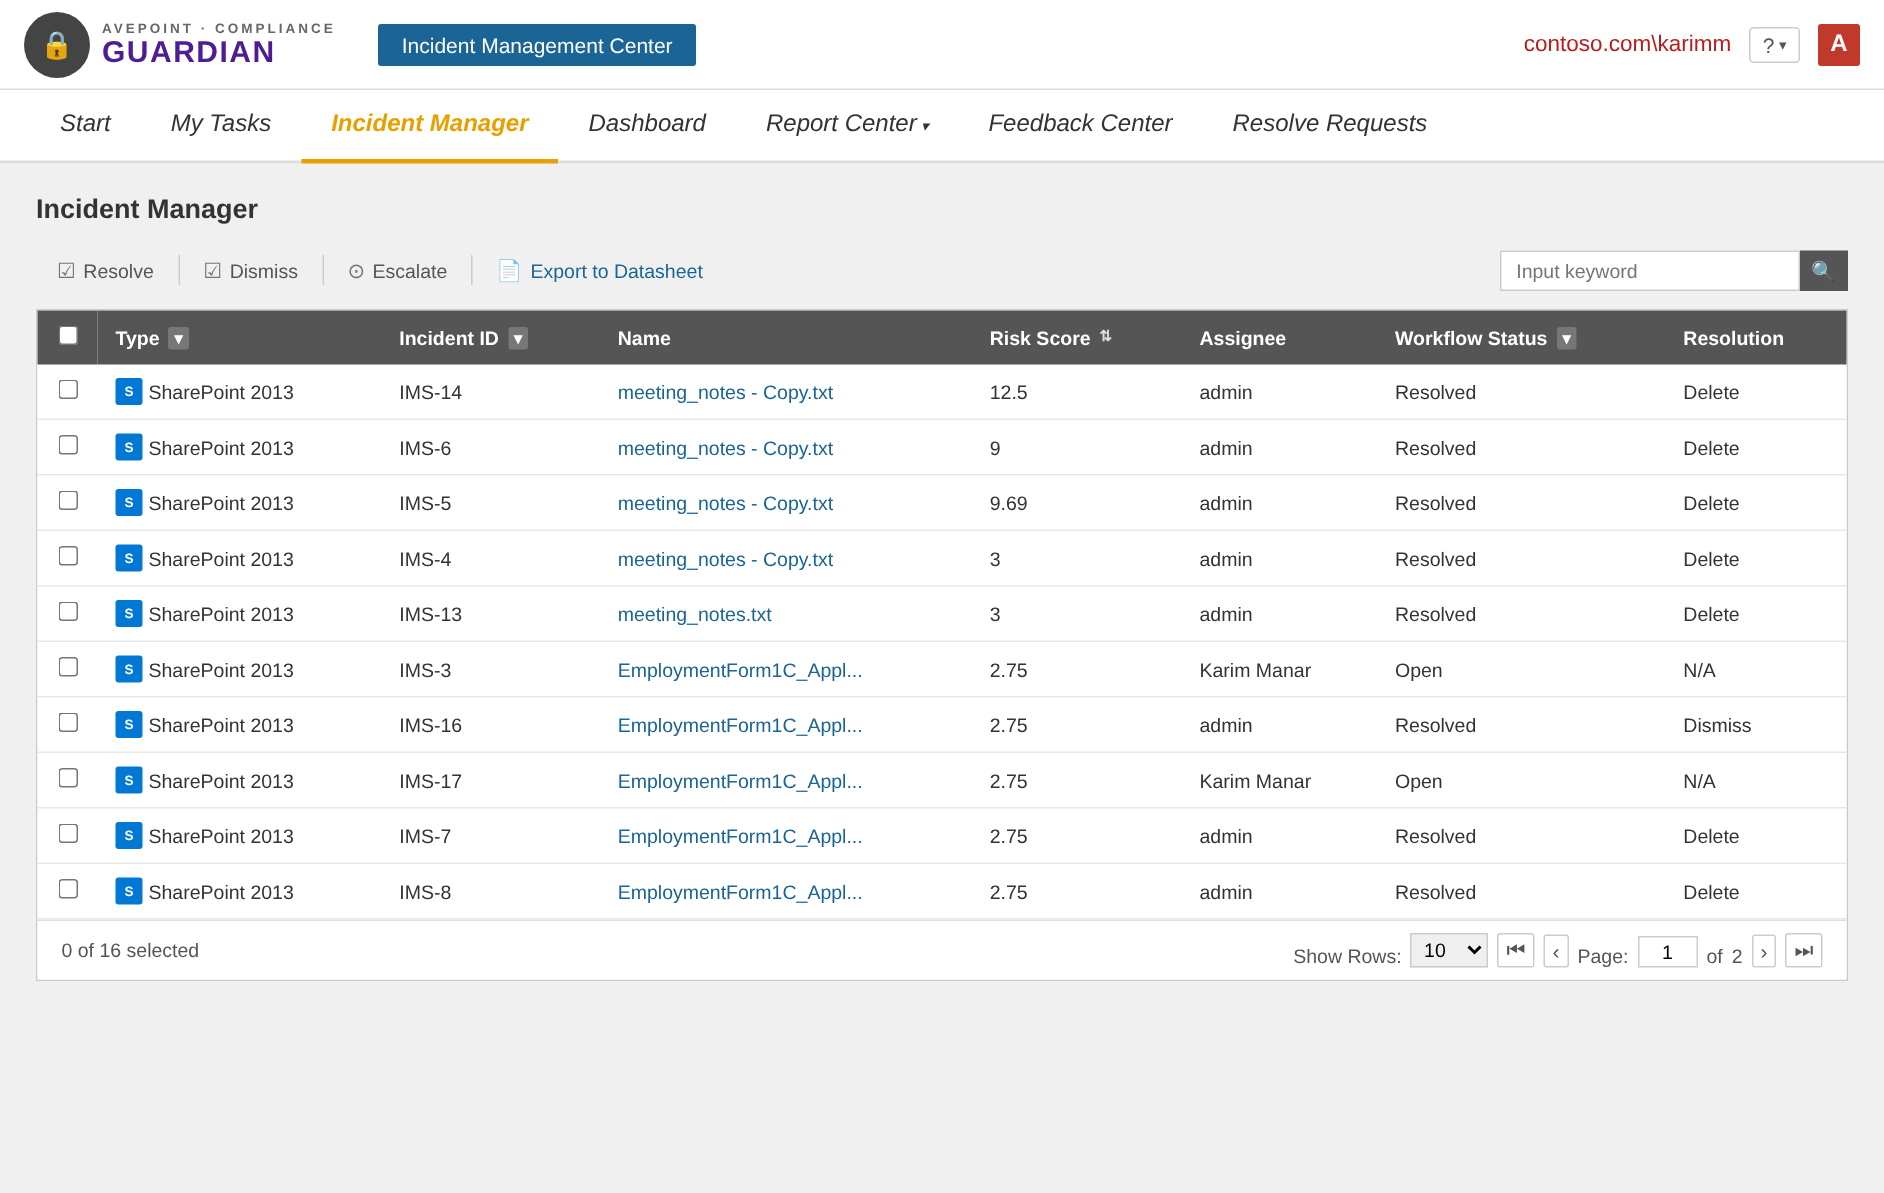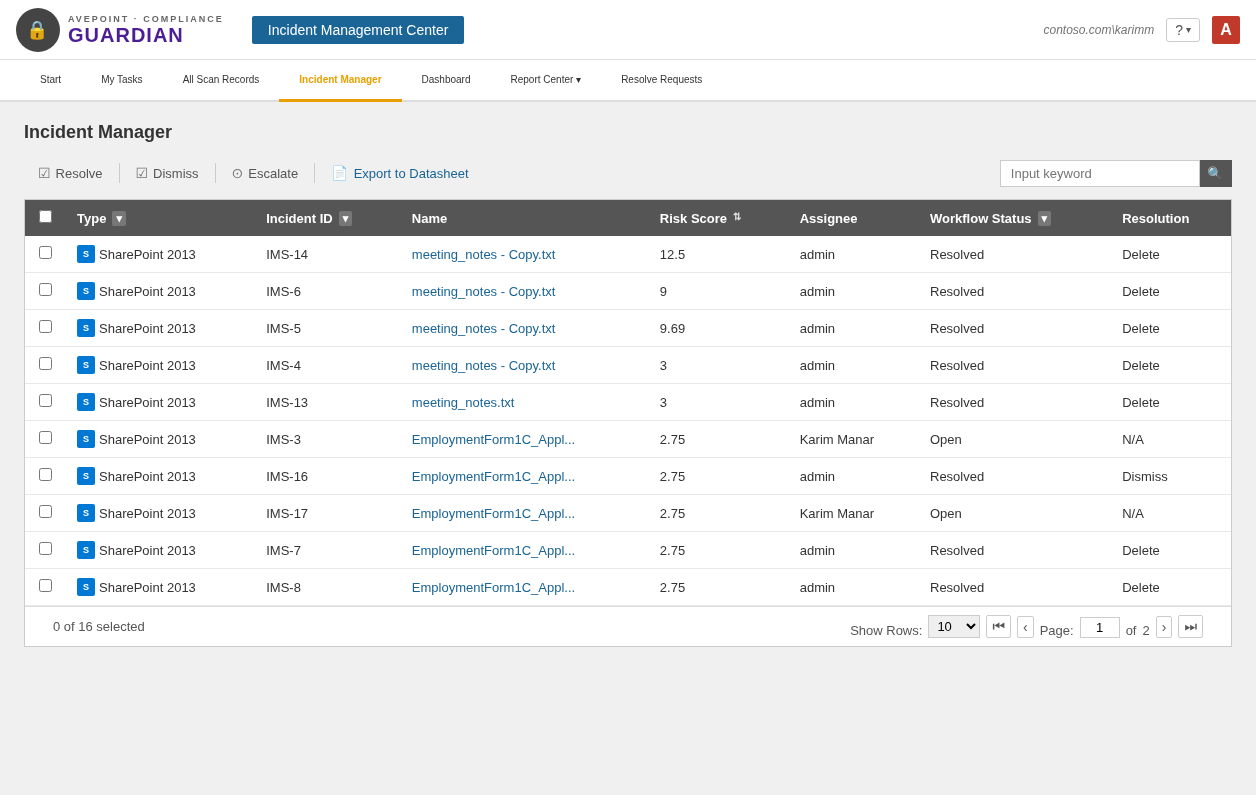--- a/index.html
+++ b/index.html
@@ -39,23 +39,22 @@
       border-radius: 2px;
       margin-left: 20px;
     }
     .header-right {
       margin-left: auto;
       display: flex;
       align-items: center;
       gap: 12px;
     }
     .user-info {
-      color: #737373;
-      font-size: 12px;
-      font-style: italic;
+      color: #b91c1c;
+      font-size: 15px;
     }
     .help-btn {
       display: flex;
       align-items: center;
       gap: 3px;
       color: #555;
       font-size: 14px;
       cursor: pointer;
       border: 1px solid #ccc;
       border-radius: 3px;
@@ -76,26 +75,27 @@
 
     
     .nav {
       background: white;
       border-bottom: 2px solid #ddd;
       display: flex;
       padding: 0 20px;
     }
     .nav-item {
       padding: 14px 20px;
-      font-size: 10px;
+      font-size: 16px;
       color: #333;
       cursor: pointer;
       border-bottom: 3px solid transparent;
       margin-bottom: -2px;
       white-space: nowrap;
+      font-style: italic;
     }
     .nav-item.active {
       color: #e8a000;
       border-bottom-color: #e8a000;
       font-weight: 600;
     }
     .nav-item.has-dropdown::after {
       content: ' ▾';
       font-size: 10px;
     }
@@ -235,21 +235,21 @@
       color: #1a6496;
       cursor: pointer;
       text-decoration: none;
     }
 
     
     .table-footer {
       display: flex;
       align-items: center;
       justify-content: space-between;
-      padding: 8px 28px;
+      padding: 8px 16px;
       background: white;
       border-top: 1px solid #ddd;
       font-size: 13px;
       color: #555;
     }
     .pagination {
       display: flex;
       align-items: flex-end;
       gap: 6px;
     }
@@ -293,24 +293,24 @@
       <span>?</span>
       <span style="font-size:10px;">▾</span>
     </div>
     <div class="avepoint-icon">A</div>
   </div>
 </div>
 
 <nav class="nav">
   <div class="nav-item">Start</div>
   <div class="nav-item">My Tasks</div>
-  <div class="nav-item">All Scan Records</div>
   <div class="nav-item active">Incident Manager</div>
   <div class="nav-item">Dashboard</div>
   <div class="nav-item has-dropdown">Report Center</div>
+  <div class="nav-item">Feedback Center</div>
   <div class="nav-item">Resolve Requests</div>
 </nav>
 
 <div class="main">
   <div class="page-title">Incident Manager</div>
 
   <div class="toolbar">
     <button class="toolbar-btn">
       <span class="btn-icon">☑</span>
       <span>Resolve</span>

